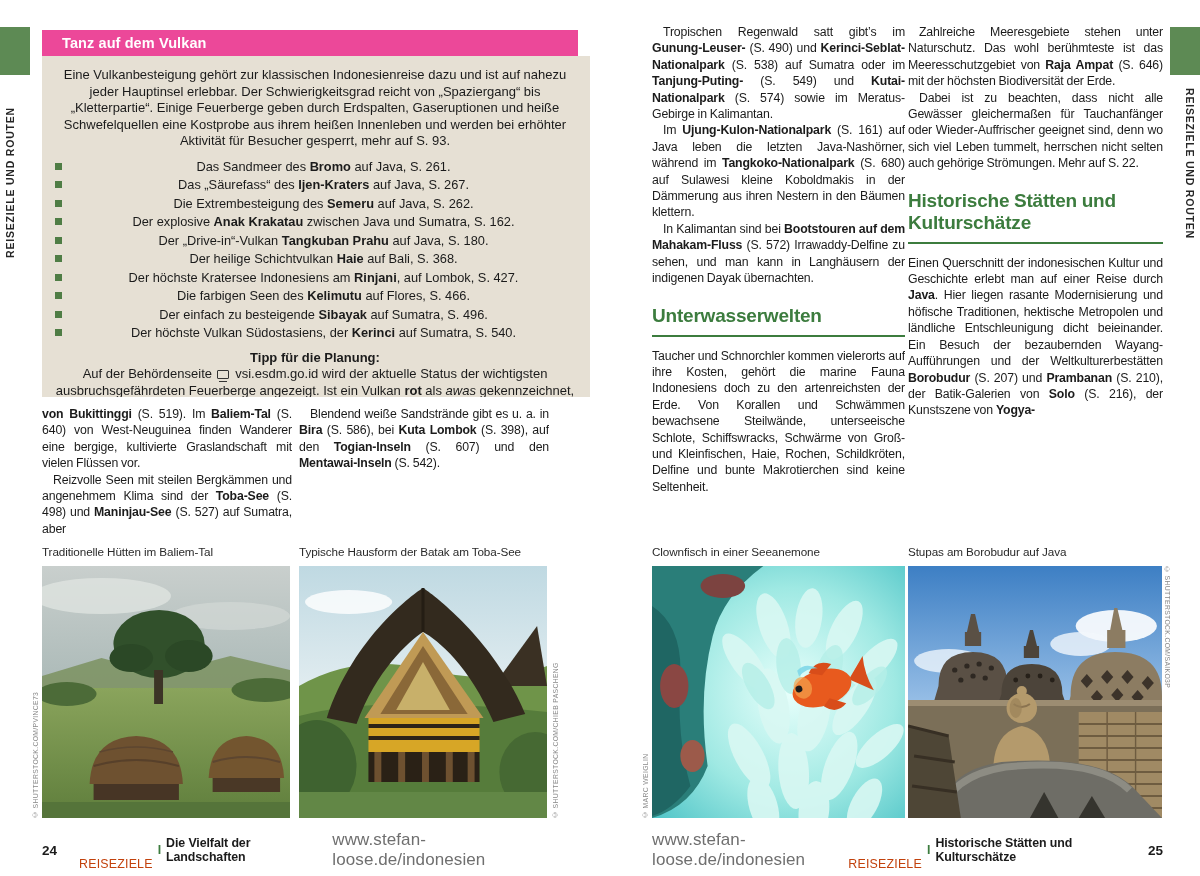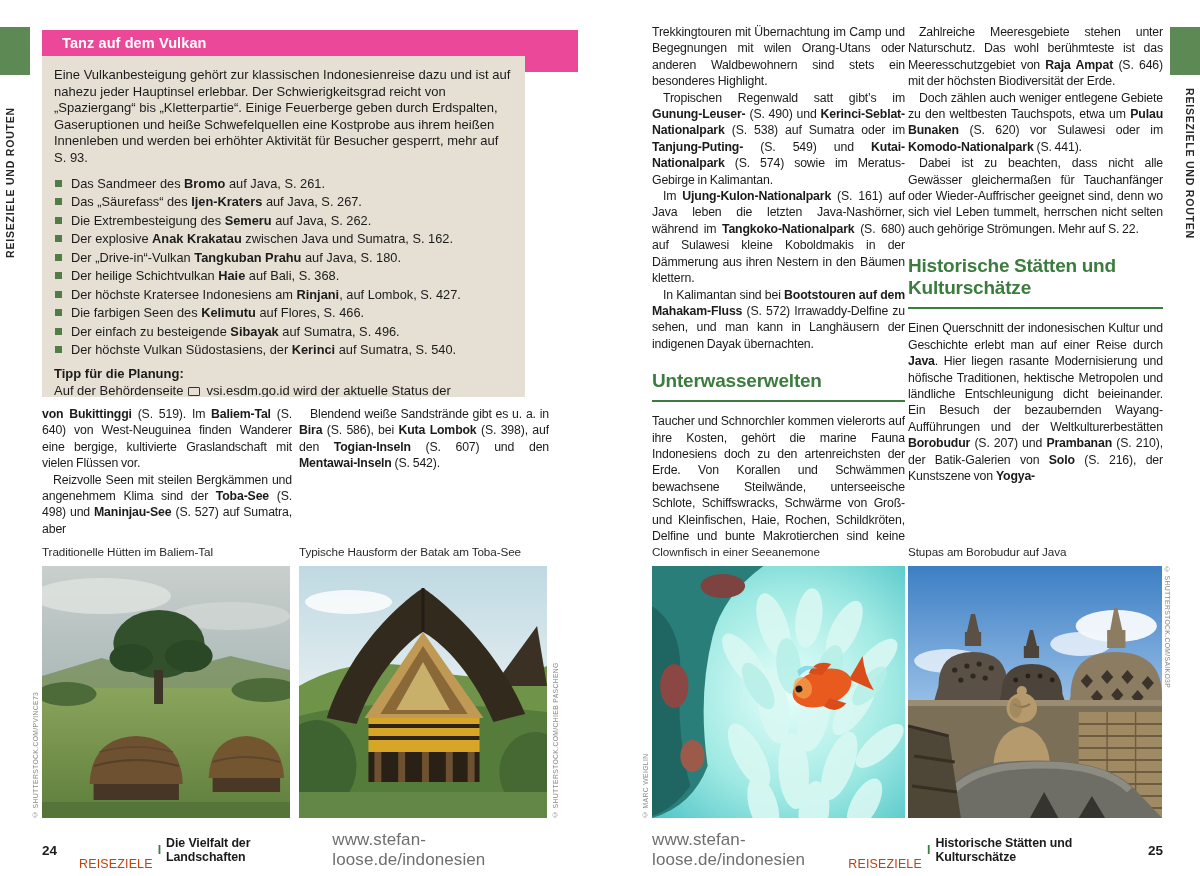--- a/index.html
+++ b/index.html
@@ -20,22 +20,22 @@
   }
   #margin-label-left{left:4px;transform:rotate(180deg);}
   #margin-label-right{right:4px;}
   
   #vulkan-bar{
     position:absolute;left:42px;top:30px;width:536px;height:42px;
     background:#ec4899;color:#fff;font-weight:bold;font-size:14.5px;
     line-height:26px;padding-left:20px;box-sizing:border-box;letter-spacing:.1px;
   }
   #vulkan-box{
-    position:absolute;left:42px;top:56px;width:483px;height:341px;
-    background:#e6e0d4;box-sizing:border-box;padding:11px 14px 10px 12px;overflow:hidden;
+    position:absolute;left:42px;top:56px;width:548px;height:341px;
+    background:#e6e0d4;box-sizing:border-box;padding:11px 14px 10px 12px;overflow:hidden;text-align:center;
   }
   #vulkan-box .box-intro{font-size:13px;line-height:16.6px;margin:0;}
   ul.volcano-list{list-style:none;margin:9px 0 0;padding:0;font-size:12.8px;line-height:15.4px;}
   ul.volcano-list li{position:relative;padding-left:17px;margin-bottom:3.1px;}
   ul.volcano-list li::before{
     content:"";position:absolute;left:1px;top:4px;width:7px;height:7px;background:#4f7d45;
   }
   .tip-title{font-weight:bold;font-size:13px;line-height:16.6px;margin:9px 0 0;}
   .tip-body{font-size:13px;line-height:16.6px;margin:0;}
   .mini-monitor{
@@ -205,31 +205,29 @@
 <div class="footer" id="footer-left">
   <span class="pageno">24</span>
   <span class="section">REISEZIELE</span>
   <span class="sep">I</span>
   <span class="ftitle">Die Vielfalt der Landschaften</span>
   <span class="grow"></span>
   <span class="url">www.stefan-loose.de/indonesien</span>
 </div>
 
 <div class="textcol" id="col3">
-  <p>Trekkingtouren mit Übernachtung im Camp und Begegnungen mit wilen Orang-Utans oder anderen Waldbewohnern sind stets ein besonderes Highlight.</p>
   <p class="ind">Tropischen Regenwald satt gibt’s im <b>Gunung-Leuser-</b> (S. 490) und <b>Kerinci-Seblat-Nationalpark</b> (S. 538) auf Sumatra oder im <b>Tanjung-Puting-</b> (S. 549) und <b>Kutai-Nationalpark</b> (S. 574) sowie im Meratus-Gebirge in Kalimantan.</p>
   <p class="ind">Im <b>Ujung-Kulon-Nationalpark</b> (S. 161) auf Java leben die letzten Java-Nashörner, während im <b>Tangkoko-Nationalpark</b> (S. 680) auf Sulawesi kleine Koboldmakis in der Dämmerung aus ihren Nestern in den Bäumen klettern.</p>
   <p class="ind">In Kalimantan sind bei <b>Bootstouren auf dem Mahakam-Fluss</b> (S. 572) Irrawaddy-Delfine zu sehen, und man kann in Langhäusern der indigenen Dayak übernachten.</p>
   <h2 class="h-large">Unterwasserwelten</h2>
   <p>Taucher und Schnorchler kommen vielerorts auf ihre Kosten, gehört die marine Fauna Indonesiens doch zu den artenreichsten der Erde. Von Korallen und Schwämmen bewachsene Steilwände, unterseeische Schlote, Schiffswracks, Schwärme von Groß- und Kleinfischen, Haie, Rochen, Schildkröten, Delfine und bunte Makrotierchen sind keine Seltenheit.</p>
 </div>
 
 <div class="textcol" id="col4">
   <p class="ind">Zahlreiche Meeresgebiete stehen unter Naturschutz. Das wohl berühmteste ist das Meeresschutzgebiet von <b>Raja Ampat</b> (S. 646) mit der höchsten Biodiversität der Erde.</p>
-  <p class="ind">Doch zählen auch weniger entlegene Gebiete zu den weltbesten Tauchspots, etwa um <b>Pulau Bunaken</b> (S. 620) vor Sulawesi oder im <b>Komodo-Nationalpark</b> (S. 441).</p>
   <p class="ind">Dabei ist zu beachten, dass nicht alle Gewässer gleichermaßen für Tauchanfänger oder Wieder-Auffrischer geeignet sind, denn wo sich viel Leben tummelt, herrschen nicht selten auch gehörige Strömungen. Mehr auf S. 22.</p>
   <h2 class="h-large">Historische Stätten und Kulturschätze</h2>
   <p>Einen Querschnitt der indonesischen Kultur und Geschichte erlebt man auf einer Reise durch <b>Java</b>. Hier liegen rasante Modernisierung und höfische Traditionen, hektische Metropolen und ländliche Entschleunigung dicht beieinander. Ein Besuch der bezaubernden Wayang-Aufführungen und der Weltkulturerbestätten <b>Borobudur</b> (S. 207) und <b>Prambanan</b> (S. 210), der Batik-Galerien von <b>Solo</b> (S. 216), der Kunstszene von <b>Yogya-</b></p>
 </div>
 
 <div class="caption" id="caption-3">Clownfisch in einer Seeanemone</div>
 <div class="caption" id="caption-4">Stupas am Borobudur auf Java</div>
 
 <div class="photo" id="photo-3">
   <svg viewBox="0 0 250 252" preserveAspectRatio="none" aria-hidden="true">

